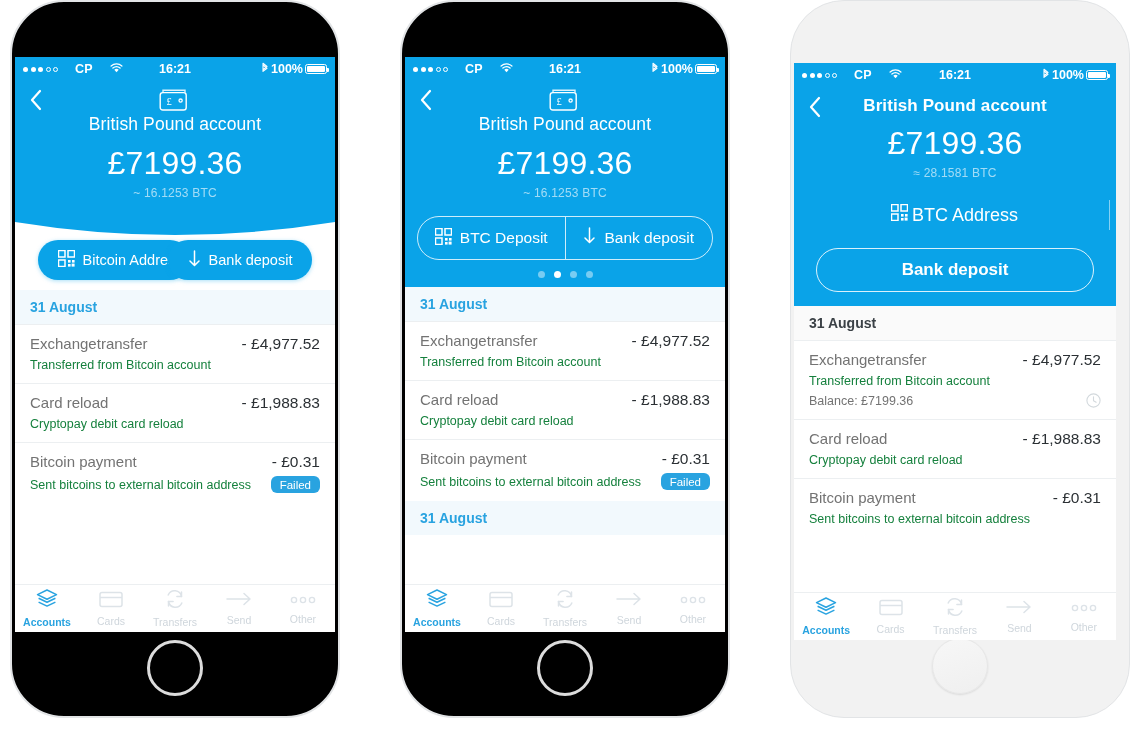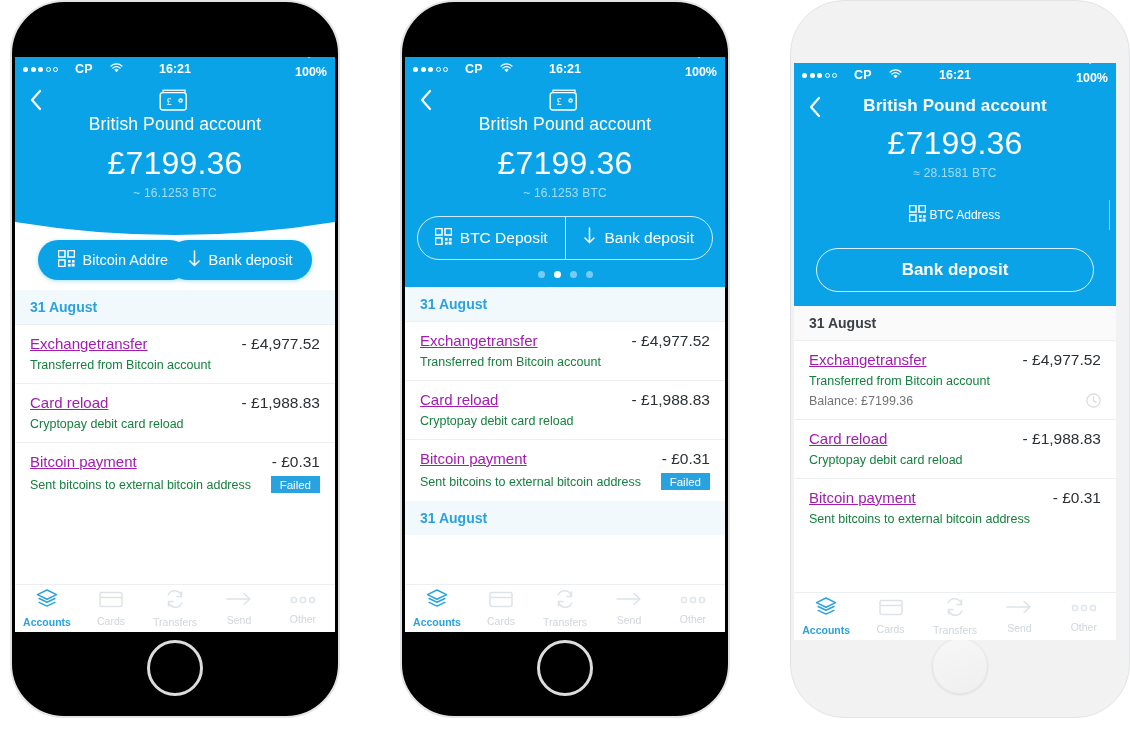--- a/index.html
+++ b/index.html
@@ -59,21 +59,21 @@
   .sb-left { display: flex; align-items: center; gap: 15px; }
   .dots { display: flex; align-items: center; gap: 2.5px; }
   .dots i { width: 5px; height: 5px; border-radius: 50%; background: #fff; display: block; }
   .dots i.hollow { background: transparent; border: 1px solid #fff; width: 5px; height: 5px; }
   .carrier { letter-spacing: .2px; margin-left: 2px; }
   .wifi { margin-left: 2px; }
   .sb-time {
     position: absolute; left: 0; right: 0; text-align: center;
     font-size: 12.5px; font-weight: bold; pointer-events: none;
   }
-  .sb-right { margin-left: auto; display: flex; align-items: center; gap: 2px; flex-direction: column; }
+  .sb-right { margin-left: auto; display: flex; align-items: center; gap: 2px; }
   .batt {
     width: 22px; height: 10px; border: 1px solid #fff; border-radius: 2.5px;
     position: relative; display: inline-block;
   }
   .batt::after {
     content:""; position: absolute; right: -3px; top: 3px;
     width: 2px; height: 4px; background: #fff; border-radius: 0 1px 1px 0;
   }
   .batt i { position: absolute; inset: 1px; background: #fff; border-radius: 1px; display:block; }
 
@@ -132,21 +132,21 @@
   }
   .pager i.on { background: #fff; }
 
   
   .act-row {
     display: flex; align-items: center; justify-content: center;
     margin-top: 20px; padding: 0 6px;
   }
   .act {
     flex: 1; display: flex; align-items: center; justify-content: center;
-    gap: 4px; color: #fff; font-size: 12px; font-weight: 500;
+    gap: 4px; color: #fff; font-size: 18px; font-weight: 500;
   }
   .act-div { width: 1.2px; height: 30px; background: rgba(255,255,255,.5); }
   .btn-wide {
     margin: 18px 22px 0; border: 1.4px solid rgba(255,255,255,.85);
     border-radius: 23px; height: 44px;
     display: flex; align-items: center; justify-content: center;
     color: #fff; font-size: 17px; font-weight: bold;
   }
 
   
@@ -155,28 +155,28 @@
     padding: 9px 15px; font-size: 14px; font-weight: bold;
   }
   .date-hdr.blue { color: #29a3e0; background: #f2f9fd; }
   .date-hdr.gray { color: #3b4146; background: #fafafa; }
   .tx {
     padding: 10px 15px 11px; border-top: 1px solid #eceff1;
     background: #fff;
   }
   .tx:first-child { border-top: none; }
   .tx-top { display: flex; align-items: baseline; }
-  .tx-title { font-size: 15px; color: #a21caf; flex: 1; text-decoration: underline; }
+  .tx-title { font-size: 15px; color: #737373; flex: 1; }
   .tx-amt { font-size: 15.5px; color: #2b3034; white-space: nowrap; }
   .tx-bot { display: flex; align-items: center; margin-top: 5px; }
   .tx-desc { font-size: 12.5px; color: #15803d; flex: 1; }
   .tx-bal { font-size: 12.5px; color: #737373; flex: 1; }
   .badge {
     background: #29a3e0; color: #fff; font-size: 11.5px; font-weight: 500;
-    padding: 2.5px 9px; border-radius: 0; white-space: nowrap;
+    padding: 2.5px 9px; border-radius: 6px; white-space: nowrap;
   }
   .tx-status { margin-left: auto; display: flex; align-items: center; }
 
   
   .tabbar {
     height: 48px; background: #fff; border-top: 1px solid #eceff1;
     display: flex; align-items: center; flex: none;
   }
   .tab {
     flex: 1; display: flex; flex-direction: column;

